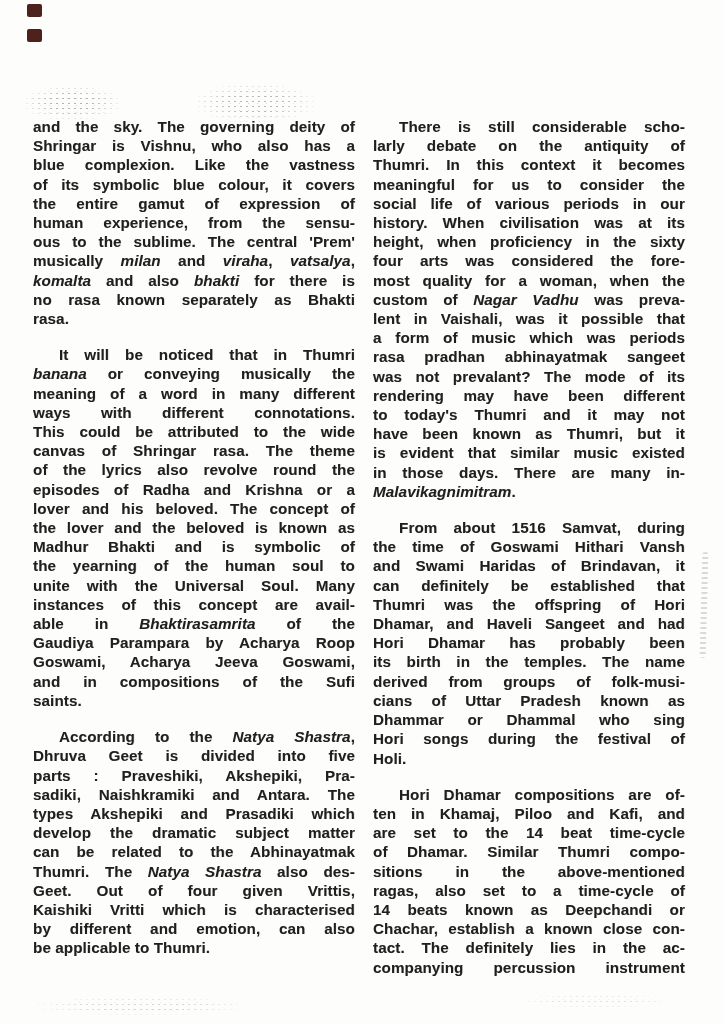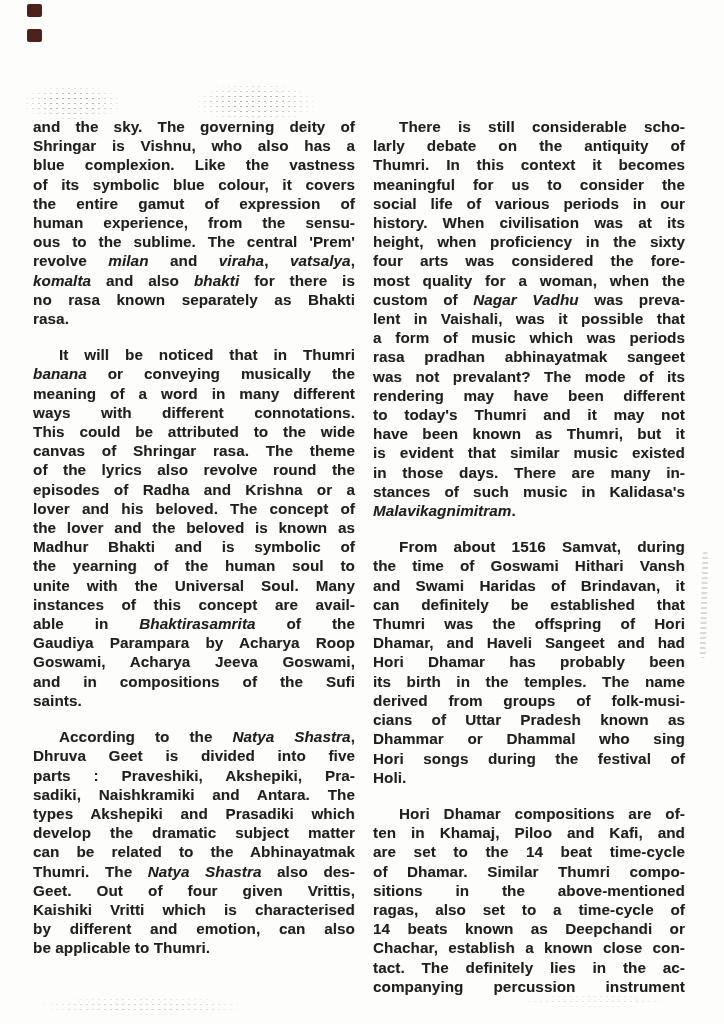--- a/index.html
+++ b/index.html
@@ -100,21 +100,21 @@
 
   <div class="col col-left">
       <div class="para">
         <div class="line"><span>and the sky. The governing deity of</span></div>
         <div class="line"><span>Shringar is Vishnu, who also has a</span></div>
         <div class="line"><span>blue complexion. Like the vastness</span></div>
         <div class="line"><span>of its symbolic blue colour, it covers</span></div>
         <div class="line"><span>the entire gamut of expression of</span></div>
         <div class="line"><span>human experience, from the sensu-</span></div>
         <div class="line"><span>ous to the sublime. The central 'Prem'</span></div>
-        <div class="line"><span>revolve </span><i>milan</i><span> and </span><i>viraha</i><span>, </span><i>vatsalya</i><span>,</span></div>
+        <div class="line"><span>musically </span><i>milan</i><span> and </span><i>viraha</i><span>, </span><i>vatsalya</i><span>,</span></div>
         <div class="line"><i>komalta</i><span> and also </span><i>bhakti</i><span> for there is</span></div>
         <div class="line"><span>no rasa known separately as Bhakti</span></div>
         <div class="line last"><span>rasa.</span></div>
       </div>
       <div class="para">
         <div class="line indent"><span>It will be noticed that in Thumri</span></div>
         <div class="line"><i>banana</i><span> or conveying musically the</span></div>
         <div class="line"><span>meaning of a word in many different</span></div>
         <div class="line"><span>ways with different connotations.</span></div>
         <div class="line"><span>This could be attributed to the wide</span></div>
@@ -162,21 +162,20 @@
         <div class="line"><span>custom of </span><i>Nagar Vadhu</i><span> was preva-</span></div>
         <div class="line"><span>lent in Vaishali, was it possible that</span></div>
         <div class="line"><span>a form of music which was periods</span></div>
         <div class="line"><span>rasa pradhan abhinayatmak sangeet</span></div>
         <div class="line"><span>was not prevalant? The mode of its</span></div>
         <div class="line"><span>rendering may have been different</span></div>
         <div class="line"><span>to today's Thumri and it may not</span></div>
         <div class="line"><span>have been known as Thumri, but it</span></div>
         <div class="line"><span>is evident that similar music existed</span></div>
         <div class="line"><span>in those days. There are many in-</span></div>
-        <div class="line"><span>stances of such music in Kalidasa's</span></div>
         <div class="line last"><i>Malavikagnimitram</i><span>.</span></div>
       </div>
       <div class="para">
         <div class="line indent"><span>From about 1516 Samvat, during</span></div>
         <div class="line"><span>the time of Goswami Hithari Vansh</span></div>
         <div class="line"><span>and Swami Haridas of Brindavan, it</span></div>
         <div class="line"><span>can definitely be established that</span></div>
         <div class="line"><span>Thumri was the offspring of Hori</span></div>
         <div class="line"><span>Dhamar, and Haveli Sangeet and had</span></div>
         <div class="line"><span>Hori Dhamar has probably been</span></div>

